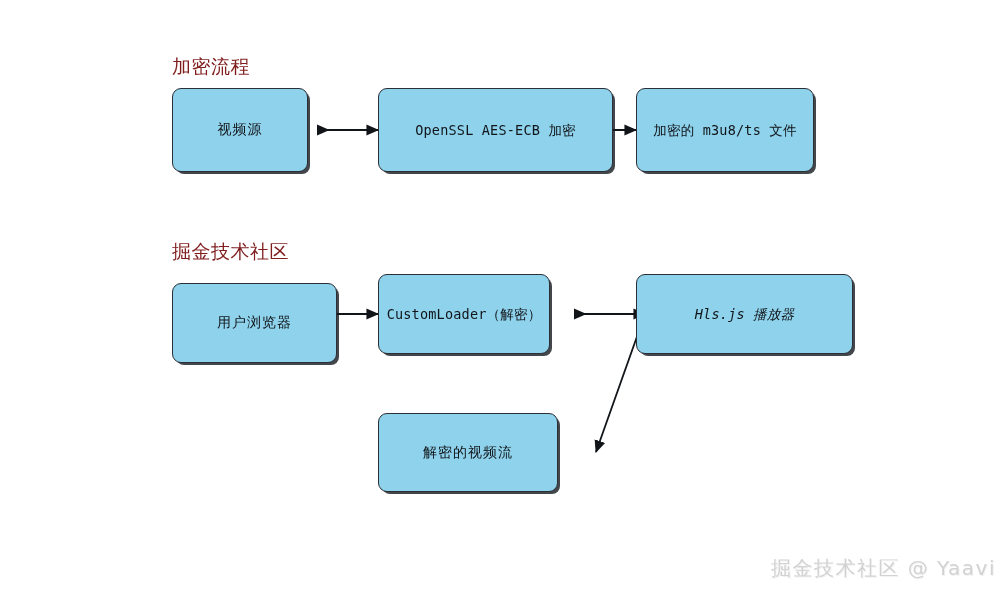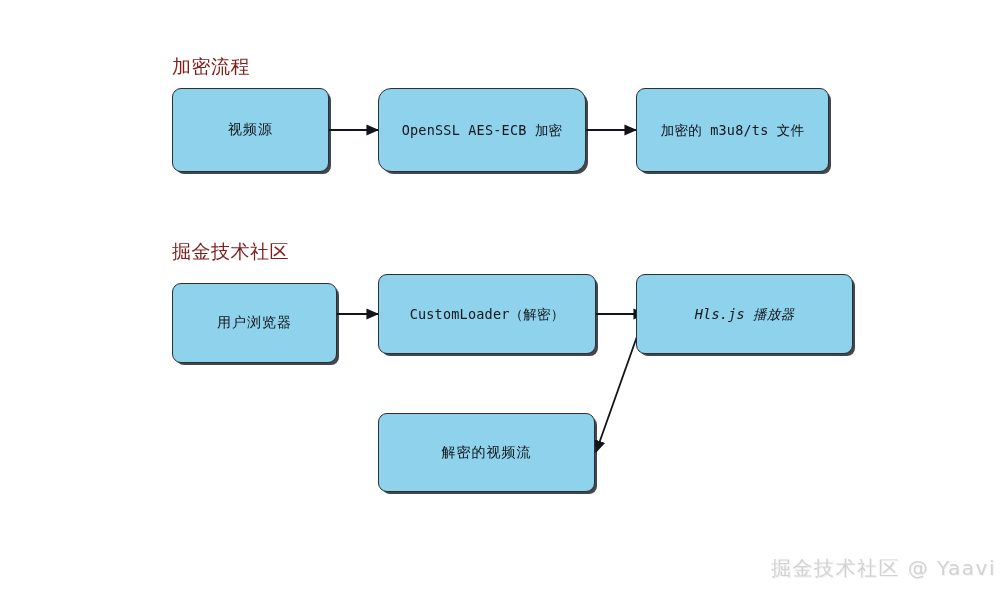--- a/index.html
+++ b/index.html
@@ -94,36 +94,36 @@
       <line x1="575" y1="314" x2="645" y2="314" stroke="#111418" stroke-width="1.8" marker-end="url(#arrowEnd)" marker-start="url(#arrowStartHead)"></line>
       <line x1="645" y1="314" x2="596" y2="452" stroke="#111418" stroke-width="1.8" marker-end="url(#arrowEnd)"></line>
     </g>
 </svg>
 
 <div class="section-title" style="left:172px; top:54px;">加密流程</div>
 
 <div class="section-title" style="left:172px; top:239px;">掘金技术社区</div>
 
 <div id="node-layer">
-    <div class="node" style="left: 172px; top: 88px; width: 157px; height: 84px; background: rgb(142, 210, 236); border-color: rgb(43, 47, 54);">
+    <div class="node" style="left: 172px; top: 88px; width: 136px; height: 84px; background: rgb(142, 210, 236); border-color: rgb(43, 47, 54);">
       <span class="node-label cjk">视频源</span>
     </div>
-    <div class="node" style="left: 378px; top: 88px; width: 208px; height: 84px; background: rgb(142, 210, 236); border-color: rgb(43, 47, 54); border-radius: 13px;">
+    <div class="node" style="left: 378px; top: 88px; width: 235px; height: 84px; background: rgb(142, 210, 236); border-color: rgb(43, 47, 54);">
       <span class="node-label">OpenSSL AES-ECB 加密</span>
     </div>
-    <div class="node" style="left: 636px; top: 88px; width: 193px; height: 84px; background: rgb(142, 210, 236); border-color: rgb(43, 47, 54);">
+    <div class="node" style="left: 636px; top: 88px; width: 178px; height: 84px; background: rgb(142, 210, 236); border-color: rgb(43, 47, 54);">
       <span class="node-label">加密的 m3u8/ts 文件</span>
     </div>
     <div class="node" style="left: 172px; top: 274px; width: 165px; height: 80px; background: rgb(142, 210, 236); border-color: rgb(43, 47, 54); margin-top: 9px;">
       <span class="node-label cjk">用户浏览器</span>
     </div>
-    <div class="node" style="left: 378px; top: 274px; width: 218px; height: 80px; background: rgb(142, 210, 236); border-color: rgb(43, 47, 54);">
+    <div class="node" style="left: 378px; top: 274px; width: 172px; height: 80px; background: rgb(142, 210, 236); border-color: rgb(43, 47, 54);">
       <span class="node-label">CustomLoader（解密）</span>
     </div>
     <div class="node" style="left: 636px; top: 274px; width: 217px; height: 80px; background: rgb(142, 210, 236); border-color: rgb(43, 47, 54); font-style: italic;">
       <span class="node-label">Hls.js 播放器</span>
     </div>
-    <div class="node" style="left: 378px; top: 413px; width: 217px; height: 79px; background: rgb(142, 210, 236); border-color: rgb(43, 47, 54);">
+    <div class="node" style="left: 378px; top: 413px; width: 180px; height: 79px; background: rgb(142, 210, 236); border-color: rgb(43, 47, 54);">
       <span class="node-label cjk">解密的视频流</span>
     </div>
   </div>
 
 <div class="watermark">掘金技术社区 @ Yaavi</div>
 
 </body></html>

